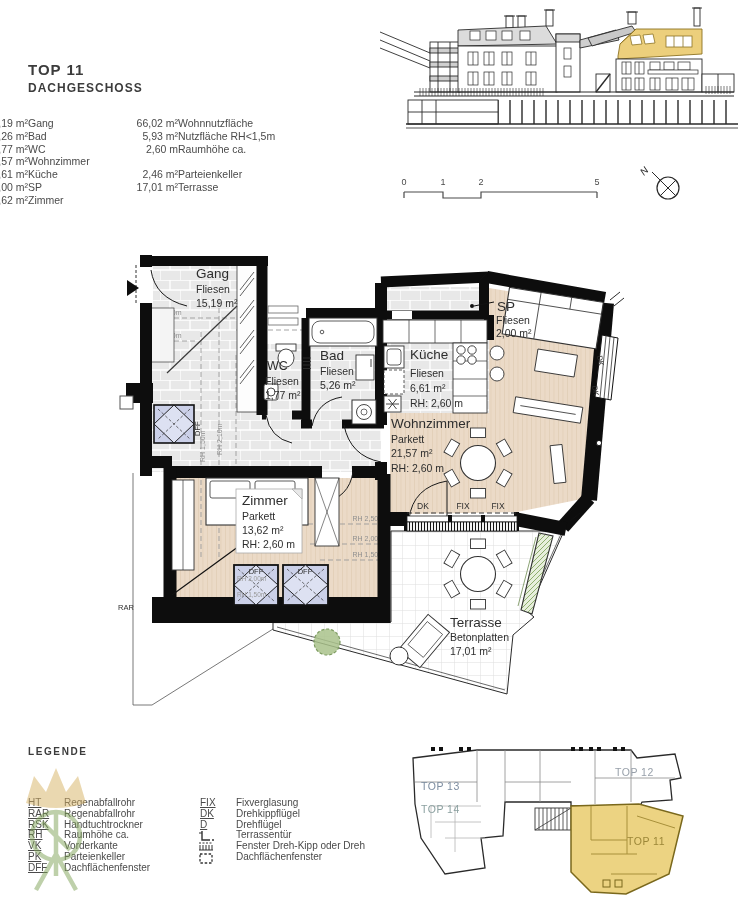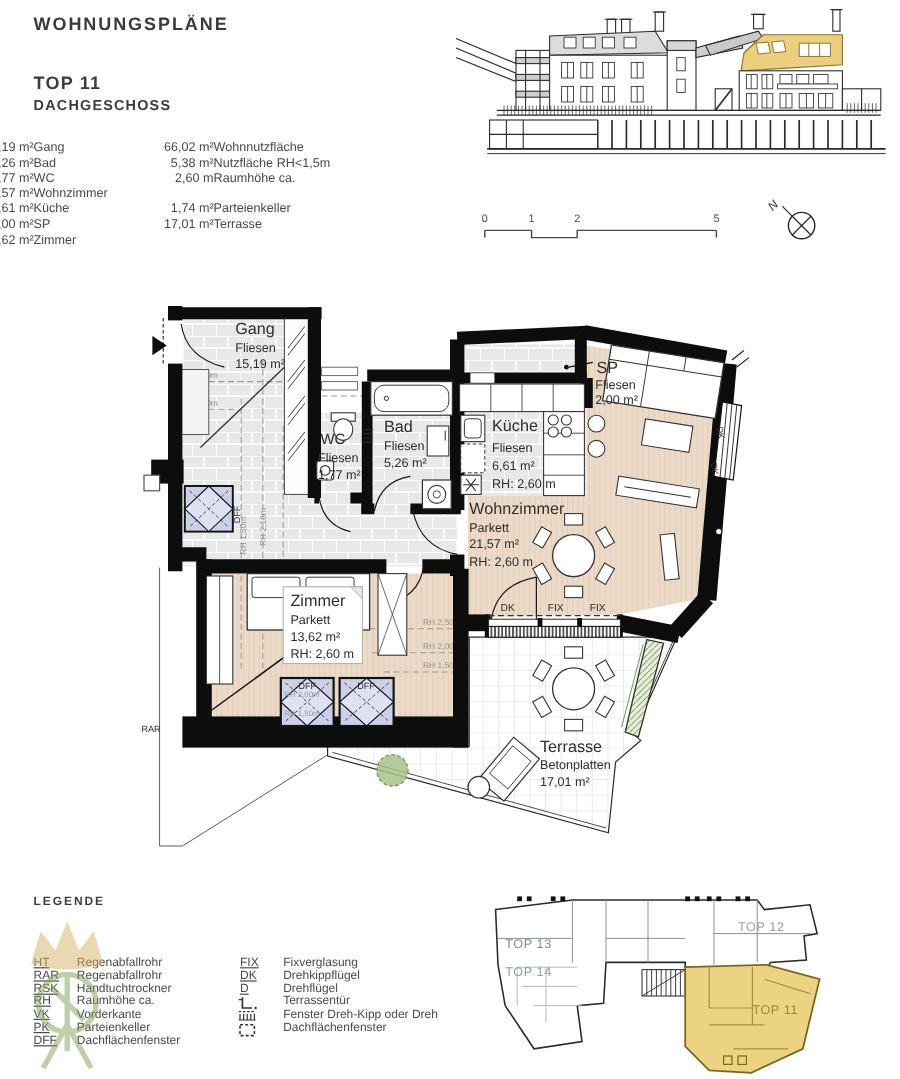--- a/index.html
+++ b/index.html
@@ -24,21 +24,20 @@
   #legendL{left:28px;top:798px;width:165px;}
   #legendR{left:200px;top:798px;width:190px;}
   .lsym{position:absolute;left:-2px;top:0px;}
   svg text{font-family:"Liberation Sans",sans-serif;}
 </style>
 </head>
 <body>
 
 <div id="app">
 
-  <div class="abs" id="title">WOHNUNGSPLÄNE</div>
   <div class="abs" id="subtop">TOP 11</div>
   <div class="abs" id="subfloor">DACHGESCHOSS</div>
 
   <div class="abs" id="tableL">
     <div class="trow" style="top:0">
         <span class="tlabel">Gang</span>
         <span class="tval">15,19 m²</span>
       </div>
     <div class="trow" style="top:12.8px">
         <span class="tlabel">Bad</span>
@@ -66,29 +65,29 @@
       </div>
   </div>
 
   <div class="abs" id="tableR">
     <div class="trow" style="top:0">
         <span class="tlabel">Wohnnutzfläche</span>
         <span class="tval">66,02 m²</span>
       </div>
     <div class="trow" style="top:12.8px">
         <span class="tlabel">Nutzfläche RH&lt;1,5m</span>
-        <span class="tval">5,38 m²</span>
+        <span class="tval">5,93 m²</span>
       </div>
     <div class="trow" style="top:25.6px">
         <span class="tlabel">Raumhöhe ca.</span>
         <span class="tval">2,60 m</span>
       </div>
     <div class="trow" style="top:51.2px">
         <span class="tlabel">Parteienkeller</span>
-        <span class="tval">1,74 m²</span>
+        <span class="tval">2,46 m²</span>
       </div>
     <div class="trow" style="top:64px">
         <span class="tlabel">Terrasse</span>
         <span class="tval">17,01 m²</span>
       </div>
   </div>
 
   <svg class="abs" style="left:378px;top:4px" width="366" height="130" viewBox="0 0 366 130">
     <g stroke="#2a2a2a" stroke-width="0.9" fill="none">
 

